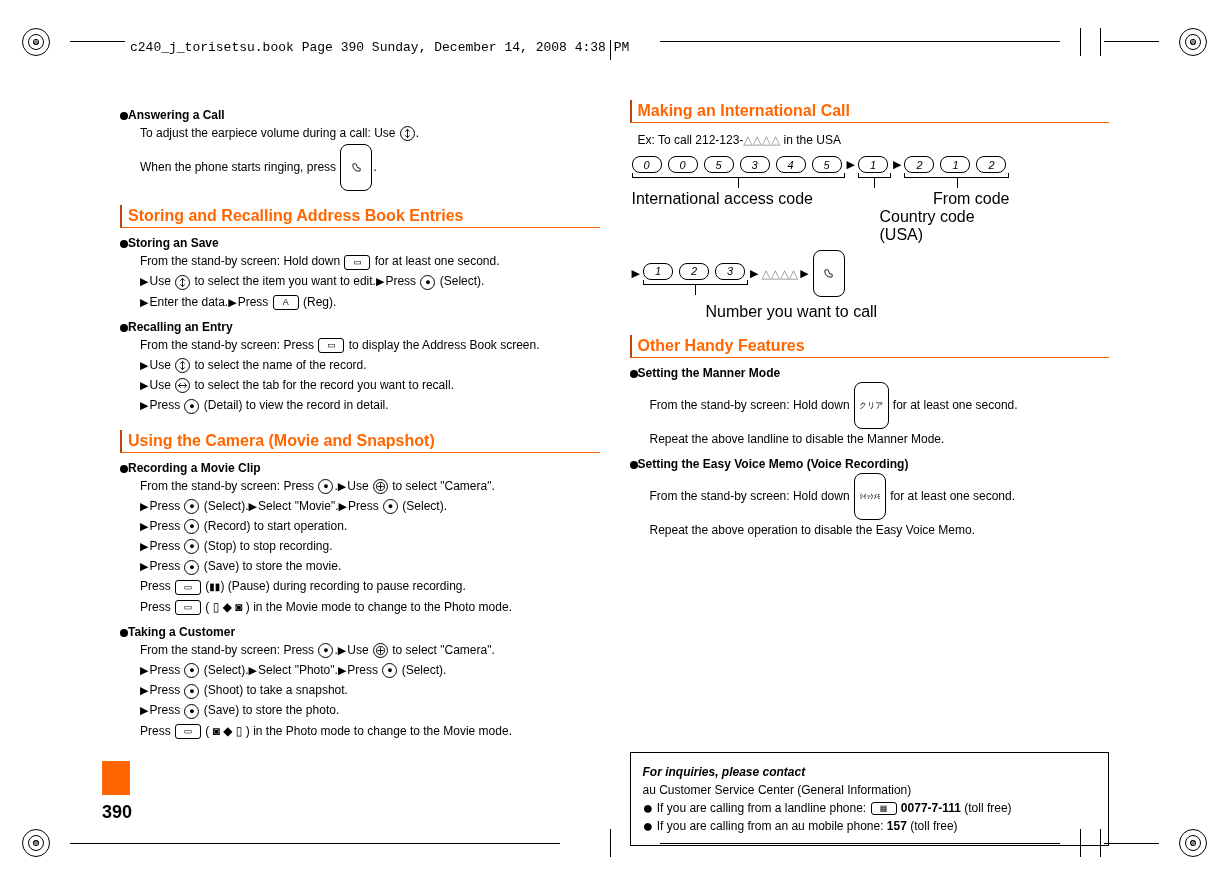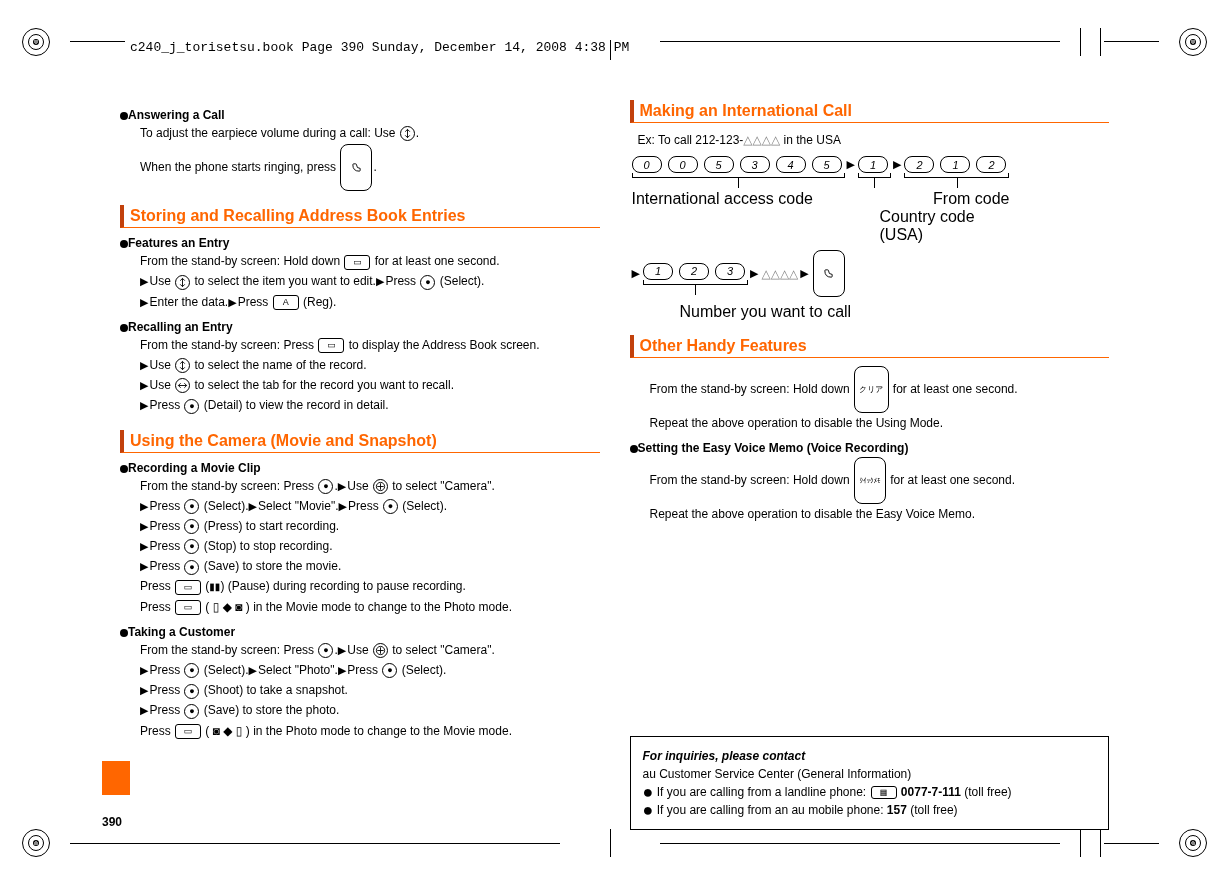--- a/index.html
+++ b/index.html
@@ -62,21 +62,21 @@
   }
   .col {
     flex: 1 1 0;
     min-width: 0;
   }
   .sec-title {
     color: #ff6600;
     font-size: 16px;
     font-weight: bold;
     border-bottom: 1.5px solid #ff6600;
-    border-left: 4px solid #c2410c;
+    border-left: 2px solid #c2410c;
     padding: 2px 0 2px 6px;
     margin: 14px 0 8px 0;
   }
   .bullet {
     display: flex;
     gap: 0;
     margin-top: 8px;
     margin-bottom: 2px;
     font-weight: bold;
   }
@@ -184,22 +184,22 @@
     font-size: 11px;
     font-weight: bold;
     letter-spacing: 1px;
   }
   .side-tab .orange {
     width: 28px; height: 34px; background: #ff6600; margin-top: 4px;
   }
   .page-num {
     position: absolute;
     left: 102px;
-    bottom: 56px;
-    font-size: 12px;
+    bottom: 62px;
+    font-size: 18px;
     font-weight: bold;
   }
   .smalldot { font-size: 18px; line-height: 8px; display:inline-block; vertical-align:middle; }
   svg.icon { width: 11px; height: 11px; vertical-align: middle; }
   .group {
     display: inline-flex;
     flex-direction: column;
     align-items: stretch;
     vertical-align: top;
   }
@@ -248,21 +248,21 @@
           <svg class="icon" viewBox="0 0 24 24">
             <path d="M4 6 Q4 4 6 4 L10 4 Q12 4 12 6 Q12 14 20 14 L20 18 Q20 20 18 20 Q4 20 4 6 Z" fill="none" stroke="#000" stroke-width="2"></path>
           </svg>
         </span><span>.</span>
     </div>
 
     <div class="sec-title">Storing and Recalling Address Book Entries</div>
 
     <div class="bullet">
         <span class="dot"></span>
-        <span>Features an Entry</span>
+        <span>Storing an Save</span>
       </div>
     <div class="para"><span>From the stand-by screen: Hold down </span><span class="key">▭</span><span> for at least one second.</span></div>
     <div class="para"><span class="arrow">▶</span><span>Use </span><span class="key key-round">
           <svg class="icon" viewBox="0 0 24 24">
             <path d="M12 3 L12 21 M7 8 L12 3 L17 8 M7 16 L12 21 L17 16" fill="none" stroke="#000" stroke-width="2"></path>
           </svg>
         </span><span> to select the item you want to edit.</span><span class="arrow">▶</span><span>Press </span><span class="key key-round">●</span><span> (Select).</span></div>
     <div class="para"><span class="arrow">▶</span><span>Enter the data.</span><span class="arrow">▶</span><span>Press </span><span class="key">A</span><span> (Reg).</span></div>
 
     <div class="bullet">
@@ -288,21 +288,21 @@
         <span class="dot"></span>
         <span>Recording a Movie Clip</span>
       </div>
     <div class="para"><span>From the stand-by screen: Press </span><span class="key key-round">●</span><span>.</span><span class="arrow">▶</span><span>Use </span><span class="key key-round">
           <svg class="icon" viewBox="0 0 24 24">
             <circle cx="12" cy="12" r="9" fill="none" stroke="#000" stroke-width="2"></circle>
             <path d="M12 5 L12 19 M5 12 L19 12" stroke="#000" stroke-width="2"></path>
           </svg>
         </span><span> to select "Camera".</span></div>
     <div class="para"><span class="arrow">▶</span><span>Press </span><span class="key key-round">●</span><span> (Select).</span><span class="arrow">▶</span><span>Select "Movie".</span><span class="arrow">▶</span><span>Press </span><span class="key key-round">●</span><span> (Select).</span></div>
-    <div class="para"><span class="arrow">▶</span><span>Press </span><span class="key key-round">●</span><span> (Press) to start recording.</span></div>
+    <div class="para"><span class="arrow">▶</span><span>Press </span><span class="key key-round">●</span><span> (Record) to start operation.</span></div>
     <div class="para"><span class="arrow">▶</span><span>Press </span><span class="key key-round">●</span><span> (Stop) to stop recording.</span></div>
     <div class="para"><span class="arrow">▶</span><span>Press </span><span class="key key-round">●</span><span> (Save) to store the movie.</span></div>
     <div class="para"><span>Press </span><span class="key">▭</span><span> (</span><span style="font-size:10px;">▮▮</span><span>) (Pause) during recording to pause recording.</span></div>
     <div class="para"><span>Press </span><span class="key">▭</span><span> ( </span><span>▯</span> <span>◆</span> <span>◙</span><span> ) in the Movie mode to change to the Photo mode.</span></div>
 
     <div class="bullet">
         <span class="dot"></span>
         <span>Taking a Customer</span>
       </div>
     <div class="para"><span>From the stand-by screen: Press </span><span class="key key-round">●</span><span>.</span><span class="arrow">▶</span><span>Use </span><span class="key key-round">
@@ -381,27 +381,31 @@
         </span>
         <span class="arrow">▶</span>
         <span class="tri">△△△△</span>
         <span class="arrow">▶</span>
         <span class="key key-oval">
             <svg class="icon" viewBox="0 0 24 24">
               <path d="M4 6 Q4 4 6 4 L10 4 Q12 4 12 6 Q12 14 20 14 L20 18 Q20 20 18 20 Q4 20 4 6 Z" fill="none" stroke="#000" stroke-width="2"></path>
             </svg>
           </span>
       </div>
-      <div class="label-under" style="padding-left:48px;">Number you want to call</div>
+      <div class="label-under" style="margin-left:26px;padding-left:48px;">Number you want to call</div>
     </div>
 
     <div class="sec-title">Other Handy Features</div>
 
+    <div class="bullet">
+        <span class="dot"></span>
+        <span>Setting the Manner Mode</span>
+      </div>
     <div class="para"><span>From the stand-by screen: Hold down </span><span class="key key-oval" style="font-size:8px;">クリア</span><span> for at least one second.</span></div>
-    <div class="para">Repeat the above operation to disable the Using Mode.</div>
+    <div class="para">Repeat the above landline to disable the Manner Mode.</div>
 
     <div class="bullet">
         <span class="dot"></span>
         <span>Setting the Easy Voice Memo (Voice Recording)</span>
       </div>
     <div class="para"><span>From the stand-by screen: Hold down </span><span class="key key-oval" style="font-size:7px;">ｸｲｯｸﾒﾓ</span><span> for at least one second.</span></div>
     <div class="para">Repeat the above operation to disable the Easy Voice Memo.</div>
 
     <div style="height:190px;"></div>
 

